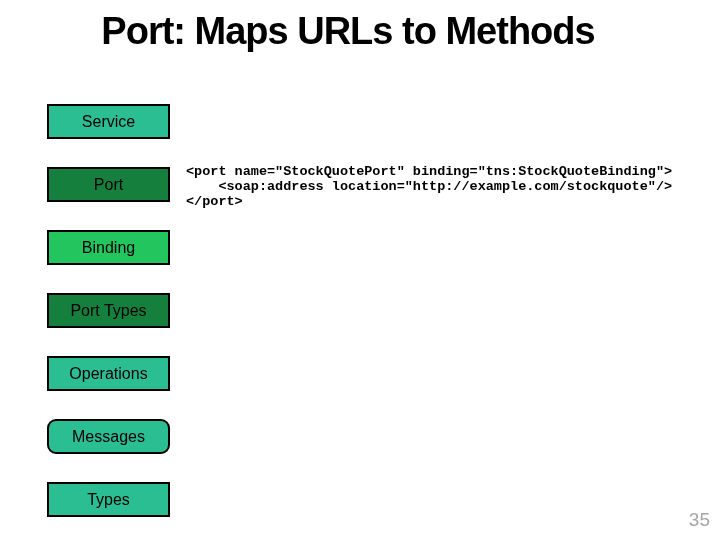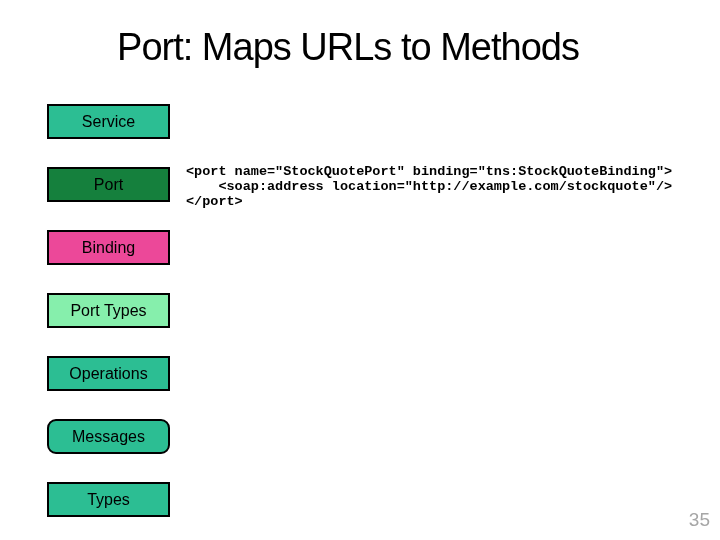--- a/index.html
+++ b/index.html
@@ -10,26 +10,26 @@
   .slide {
     position: relative;
     width: 720px;
     height: 540px;
     background: #ffffff;
     overflow: hidden;
     font-family: "Liberation Sans", sans-serif;
   }
   .title {
     position: absolute;
-    top: 26px;
+    top: 10px;
     left: 0;
     width: 696px;
     text-align: center;
     font-size: 38px;
-    font-weight: 400;
+    font-weight: 700;
     color: #000000;
     letter-spacing: -1px;
     white-space: nowrap;
   }
   .boxes {
     position: absolute;
     left: 47px;
     top: 104px;
     width: 123px;
   }
@@ -76,24 +76,24 @@
 
   <div class="title">Port: Maps URLs to Methods</div>
 
   <div class="boxes">
     <div class="box" style="background: rgb(44, 190, 147);">
       <span>Service</span>
     </div>
     <div class="box" style="background: #15803d;">
       <span>Port</span>
     </div>
-    <div class="box" style="background: #ec4899;">
+    <div class="box" style="background: #22c55e;">
       <span>Binding</span>
     </div>
-    <div class="box" style="background: #86efac; align-items: center;">
+    <div class="box" style="background: #15803d; align-items: center;">
       <span>Port Types</span>
     </div>
     <div class="box" style="background: rgb(44, 190, 147); text-align: right;">
       <span>Operations</span>
     </div>
     <div class="box" style="background: rgb(44, 190, 147); border-radius: 9px;">
       <span>Messages</span>
     </div>
     <div class="box" style="background: rgb(44, 190, 147);">
       <span>Types</span>

